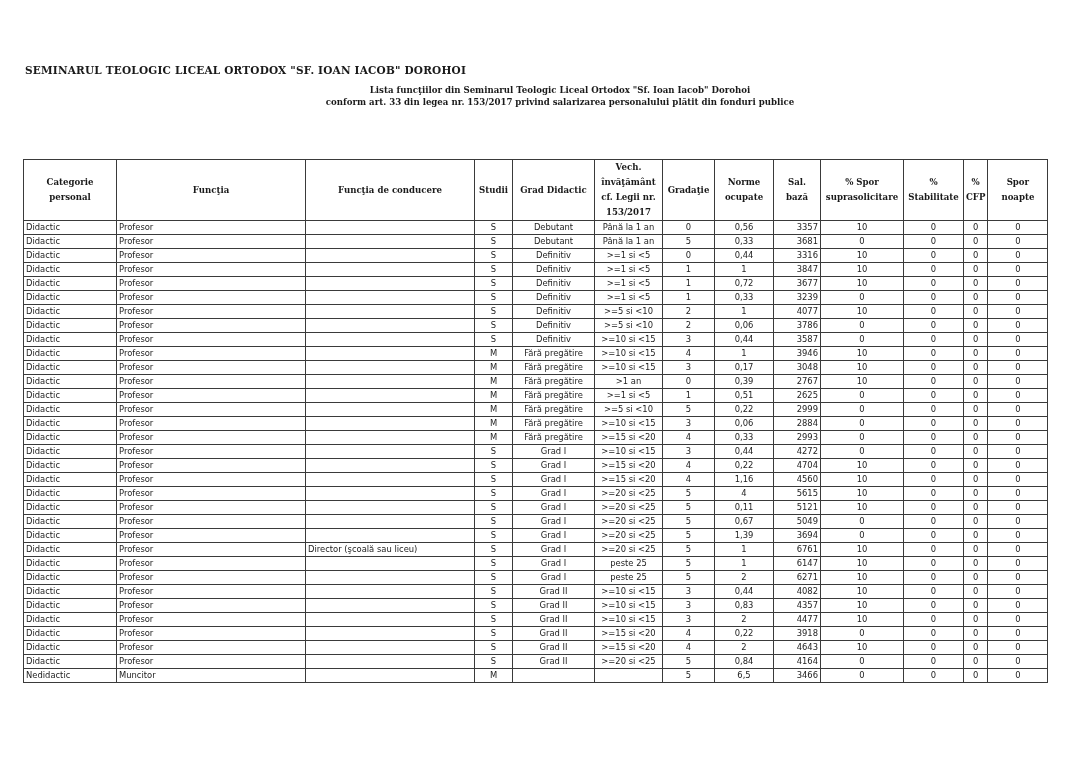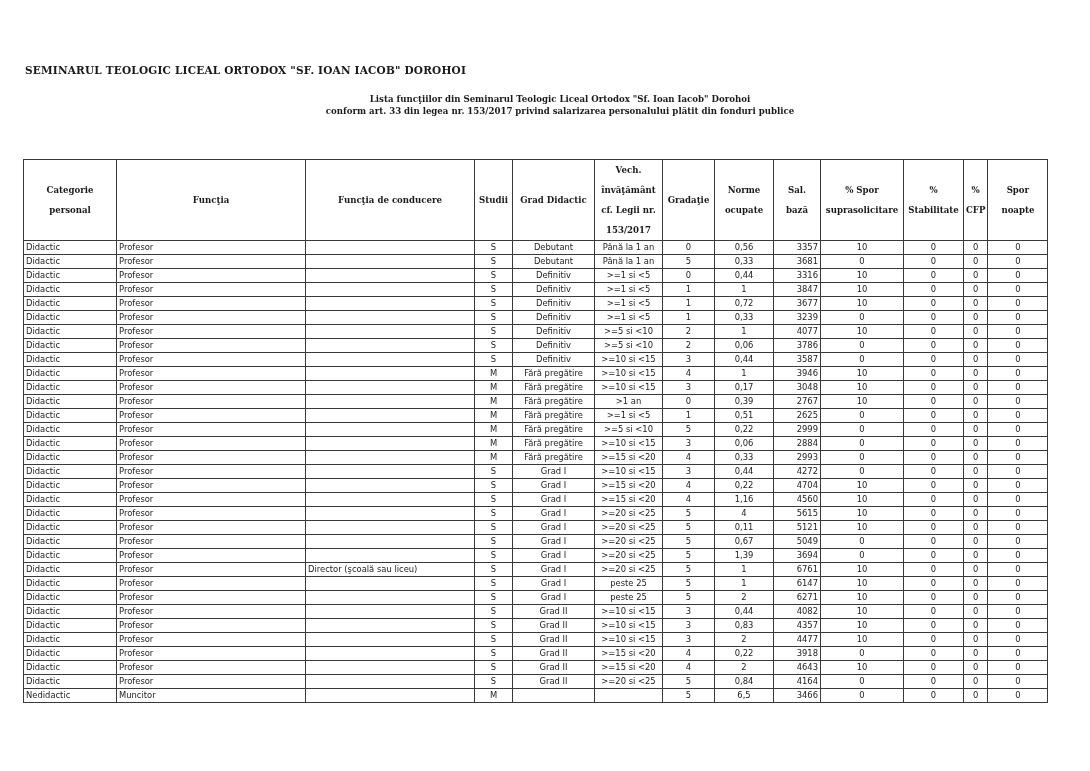--- a/index.html
+++ b/index.html
@@ -1,28 +1,28 @@
 <!DOCTYPE html>
 <html><head>
 <meta charset="utf-8">
 <style>
   html, body { margin: 0; padding: 0; background: #ffffff; }
   body { width: 1090px; height: 771px; position: relative; overflow: hidden;
          font-family: "DejaVu Serif", "Liberation Serif", serif; color: #1a1a1a; }
   .org-title { position: absolute; left: 25px; top: 64px; font-size: 10.5px; font-weight: bold;
                letter-spacing: 0.2px; white-space: nowrap; }
-  .doc-head { position: absolute; left: 250px; width: 620px; top: 93px; text-align: center;
+  .doc-head { position: absolute; left: 250px; width: 620px; top: 84px; text-align: center;
               font-size: 8.6px; font-weight: bold; line-height: 12px; }
   .doc-head div { white-space: nowrap; }
   table.grid { position: absolute; left: 23px; top: 159px; border-collapse: collapse;
                table-layout: fixed; }
   table.grid th, table.grid td { border: 1px solid #3a3a3a; padding: 0 2px; overflow: hidden;
                white-space: nowrap; }
   table.grid th { font-family: "DejaVu Serif", serif; font-weight: bold; font-size: 8.6px;
-                  line-height: 20px; height: 59px; white-space: normal; }
+                  line-height: 15px; height: 59px; white-space: normal; }
   table.grid td { font-family: "DejaVu Sans", "Liberation Sans", sans-serif; font-size: 8.4px;
                   height: 13px; line-height: 13px; color: #222; }
   td.c { text-align: center; }
   td.l { text-align: left; }
   td.r { text-align: right; padding-left: 5px; }
 </style>
 </head>
 <body>
 
 <div class="org-title">SEMINARUL TEOLOGIC LICEAL ORTODOX "SF. IOAN IACOB" DOROHOI</div>

